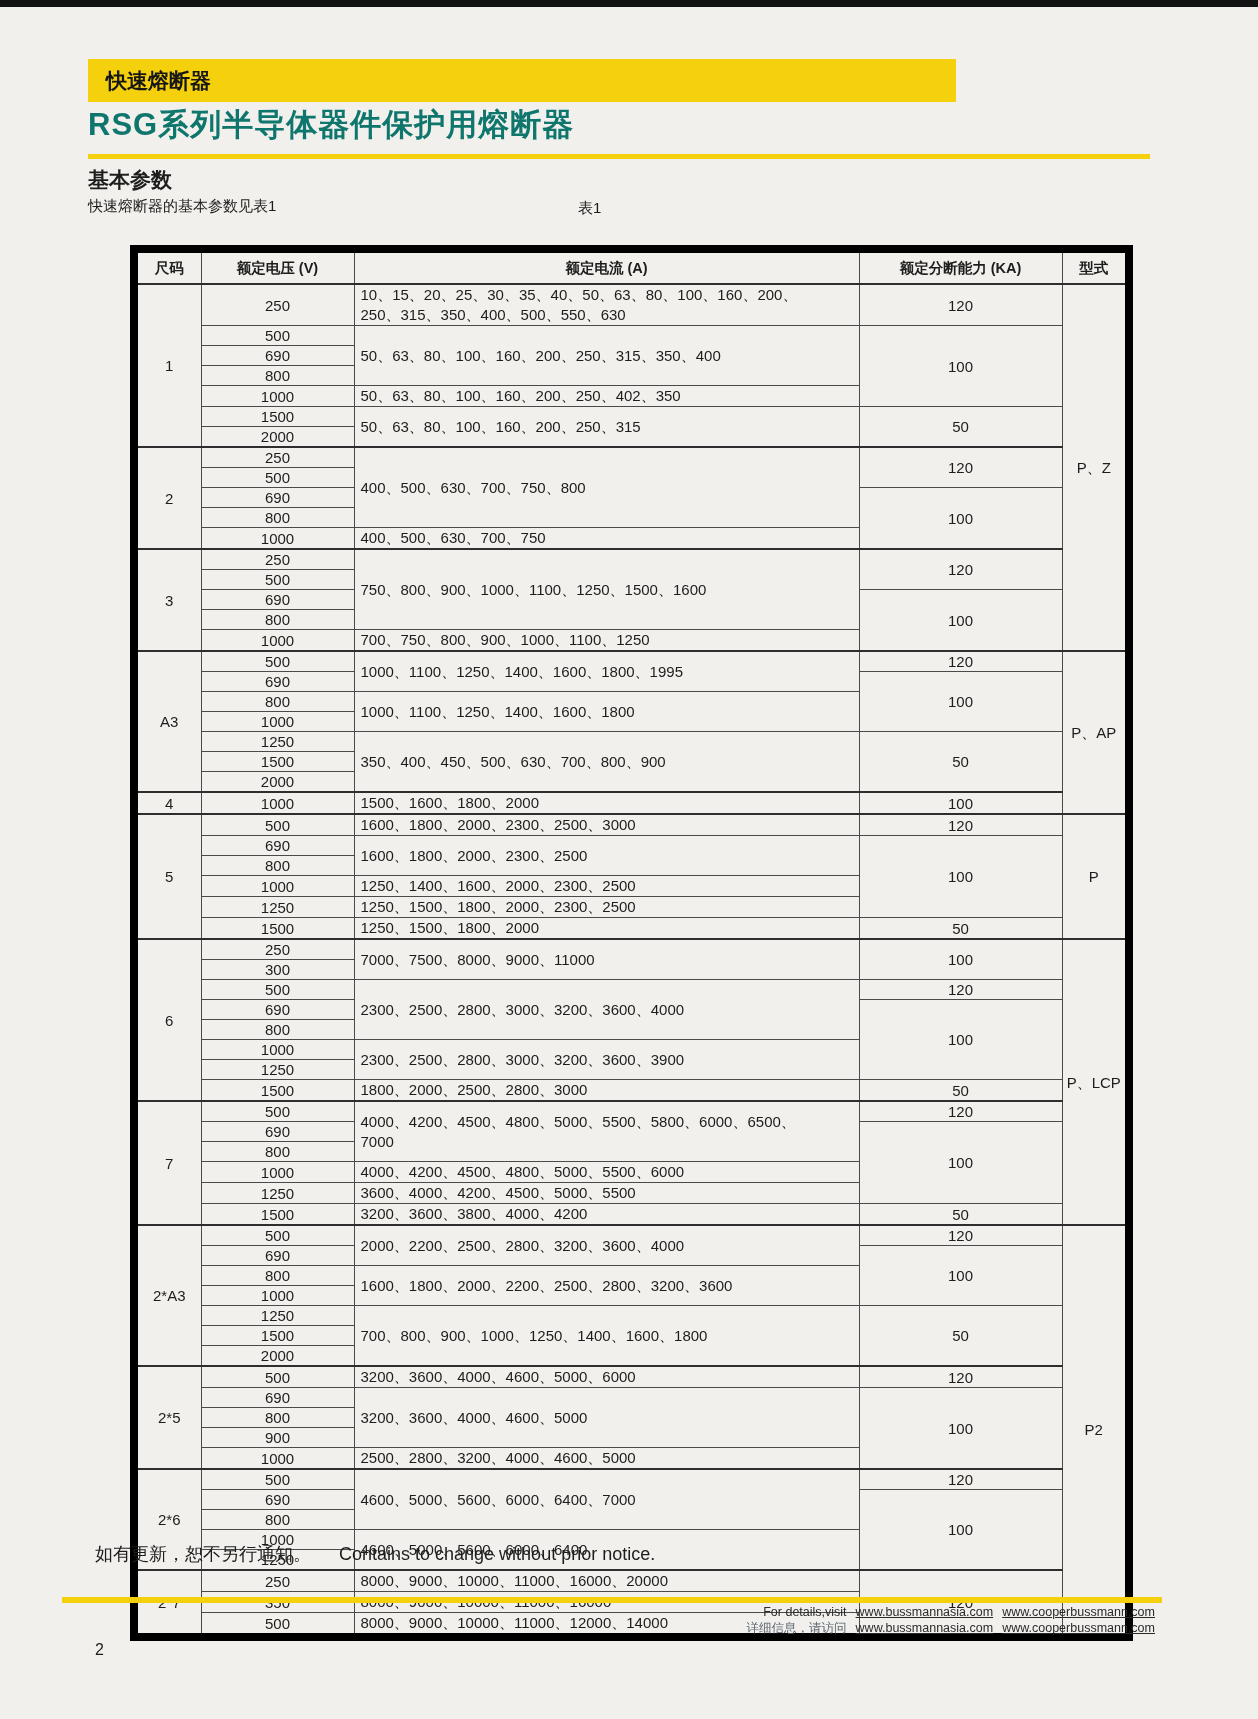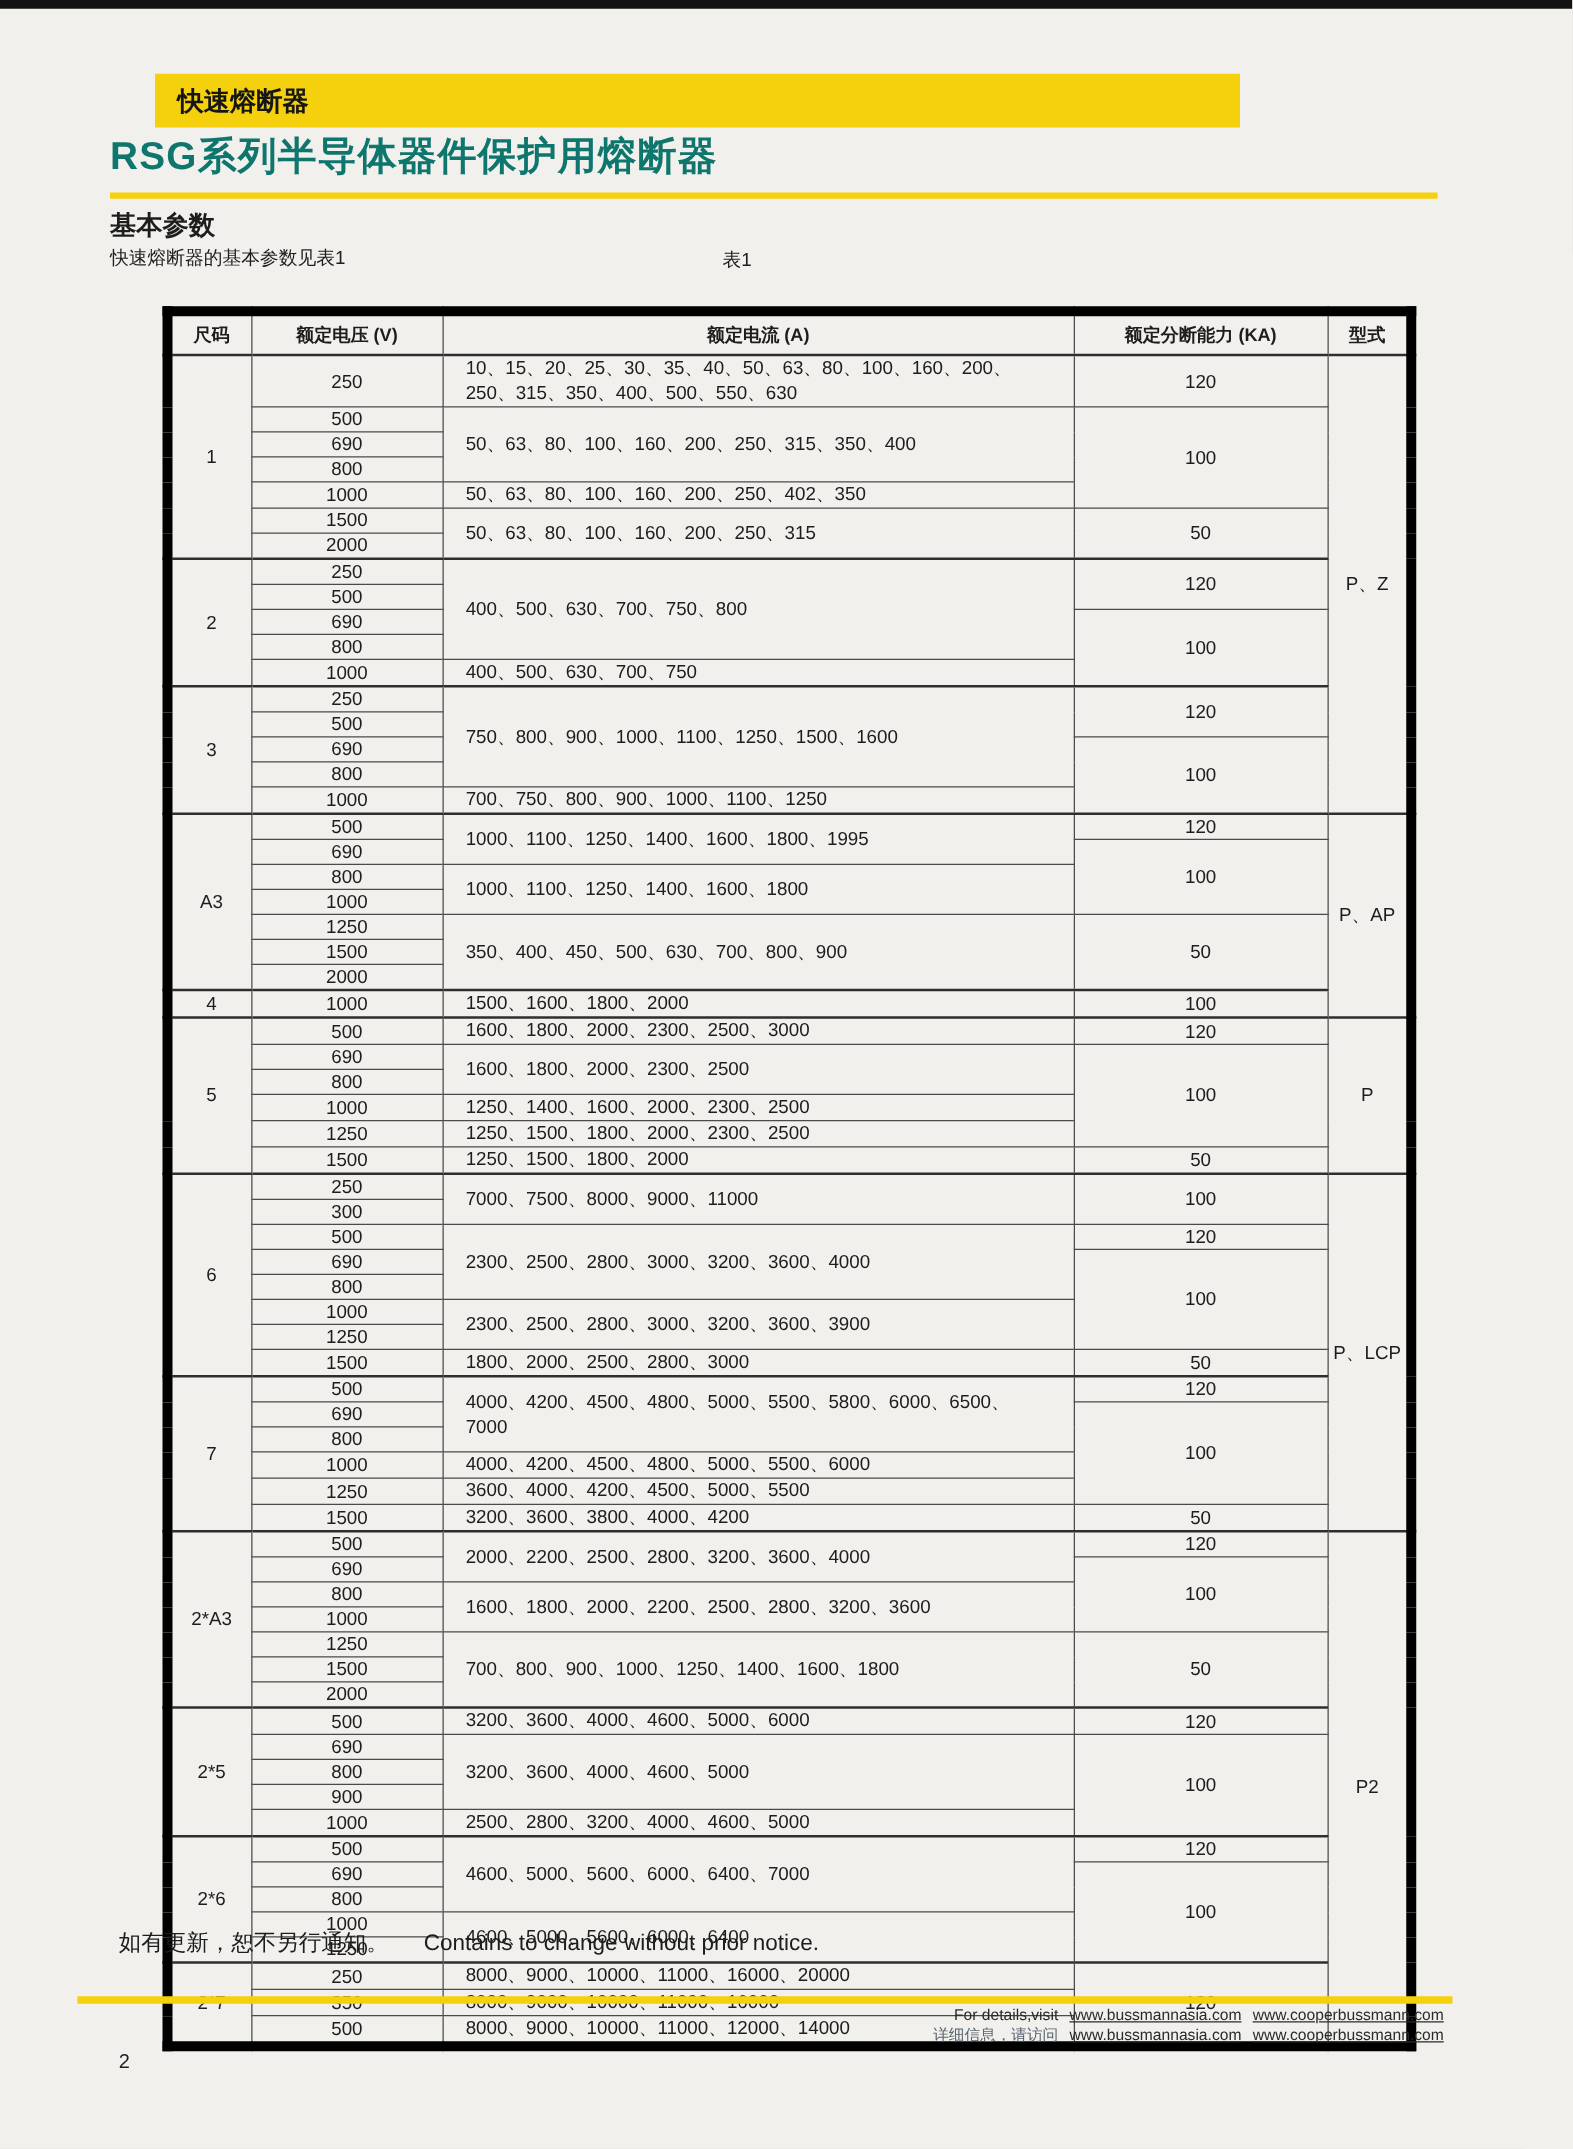--- a/index.html
+++ b/index.html
@@ -1,21 +1,21 @@
 <!DOCTYPE html>
 <html><head>
 <meta charset="utf-8">
 <style>
   html,body{margin:0;padding:0;background:#e8e7e4;}
   .page{position:relative;width:1258px;height:1719px;margin:0 auto;background:#f1f0ec;
         font-family:"Liberation Sans","DejaVu Sans",sans-serif;color:#1d1d1d;overflow:hidden;}
   .top-strip{position:absolute;left:0;top:0;width:1258px;height:7px;background:#121212;}
 
   .header-bar{position:absolute;left:88px;top:59px;width:868px;height:43px;background:#f5d00c;
-              display:flex;align-items:center;margin-left:36px;}
+              display:flex;align-items:center;}
   .header-bar .tag{margin-left:18px;font-size:21px;font-weight:bold;color:#161616;}
 
   .logo{position:absolute;left:962px;top:52px;width:210px;height:52px;}
   .logo .flag{position:absolute;left:50px;top:1px;width:46px;height:15px;background:#d93a26;
               transform:rotate(-14deg) skewX(-24deg);}
   .logo .cooper{position:absolute;left:0;top:17px;font-size:24px;font-weight:bold;letter-spacing:-0.5px;color:#161616;}
   .logo .bussmann{position:absolute;left:106px;top:20px;font-size:21px;color:#222;}
 
   .title{position:absolute;left:88px;top:104px;font-size:31px;font-weight:bold;letter-spacing:1px;color:#0f766e;}
   .rule{position:absolute;left:88px;top:154px;width:1062px;height:5px;background:#f5d00c;}
@@ -23,21 +23,21 @@
   .sub{position:absolute;left:88px;top:197px;font-size:15px;}
   .caption{position:absolute;left:578px;top:199px;font-size:15px;}
 
   .table-wrap{position:absolute;left:130px;top:245px;}
   table{border-collapse:collapse;table-layout:fixed;width:995px;border:8px solid #000000;}
   th,td{border:1px solid #4a4a4a;font-size:15px;padding:0 3px;vertical-align:middle;}
   th{height:30px;font-size:14.5px;font-weight:bold;border-bottom:2px solid #2e2e2e;background:transparent;}
   td{height:19px;line-height:19px;}
   tr.sec td{border-top:2px solid #2e2e2e;}
   td.size,td.v,td.ka,td.type{text-align:center;}
-  td.cur{text-align:left;padding-left:18px;white-space:pre-line;line-height:20px;}
+  td.cur{text-align:left;padding-left:6px;white-space:pre-line;line-height:20px;}
 
   .footnote{position:absolute;left:95px;top:1542px;font-size:18px;}
   .footnote .en{margin-left:28px;}
   .footer-bar{position:absolute;left:62px;top:1597px;width:1100px;height:6px;background:#f5d00c;}
   .footer-links{position:absolute;right:103px;top:1605px;text-align:right;font-size:12.5px;line-height:15.5px;color:#2a2a2a;}
   .footer-links .cn-prefix{color:#5a6470;}
   .footer-links a{color:#2a2a2a;text-decoration:underline;margin-left:9px;cursor:pointer;}
   .pagenum{position:absolute;left:95px;top:1641px;font-size:16px;}
 </style>
 </head>

